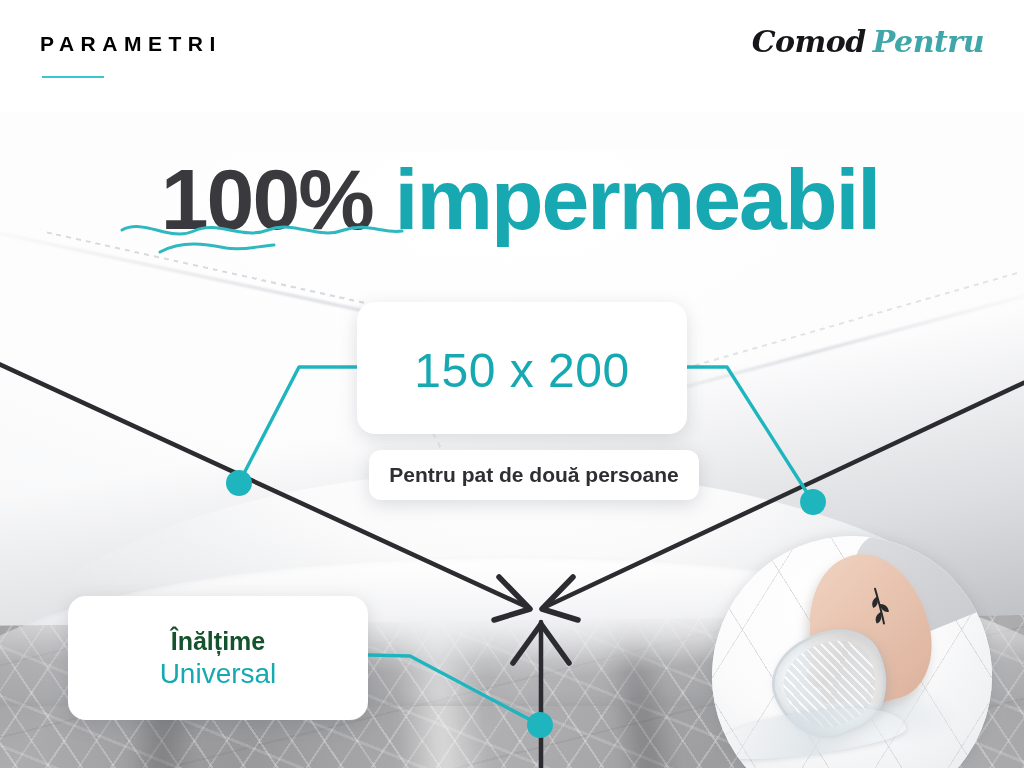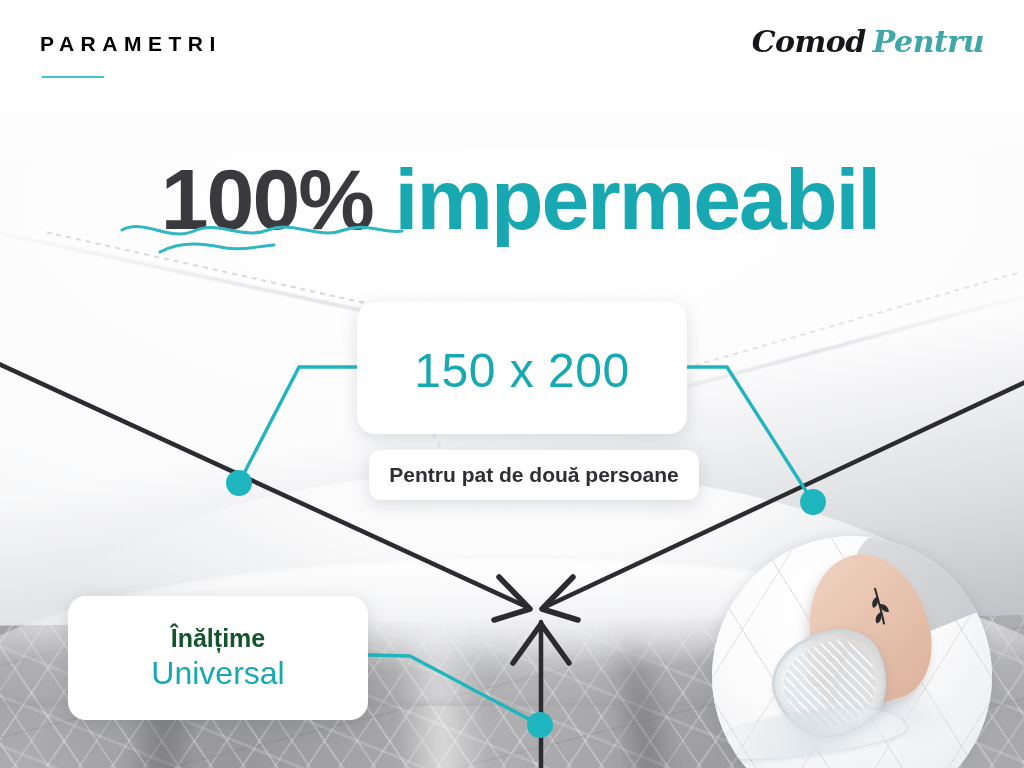--- a/index.html
+++ b/index.html
@@ -110,21 +110,21 @@
   }
   .card-dim{left:357px;top:302px;width:330px;height:132px;}
   .card-dim .t{font-size:25px;font-weight:600;color:#2e2e33;letter-spacing:.2px;}
   .card-dim .v{font-size:48px;font-weight:500;color:#16a9b2;letter-spacing:.5px;margin-top:4px;}
 
   .card-sub{left:357px;top:450px;width:330px;height:50px;border-radius:12px;margin-left:12px;}
   .card-sub .t{font-size:21px;font-weight:600;color:#2e2e33;}
 
   .card-h{left:68px;top:596px;width:300px;height:124px;}
   .card-h .t{font-size:25px;font-weight:600;color:#14532d;}
-  .card-h .v{font-size:32px;font-weight:500;color:#16a9b2;margin-top:2px;}
+  .card-h .v{font-size:28px;font-weight:500;color:#16a9b2;margin-top:2px;}
 
   
   .water{
     position:absolute;left:712px;top:536px;width:280px;height:280px;border-radius:50%;
     overflow:hidden;background:#fafafa;
     box-shadow:0 2px 14px rgba(120,124,132,.28);
   }
   .water-bed{
     position:absolute;inset:0;
     background:

